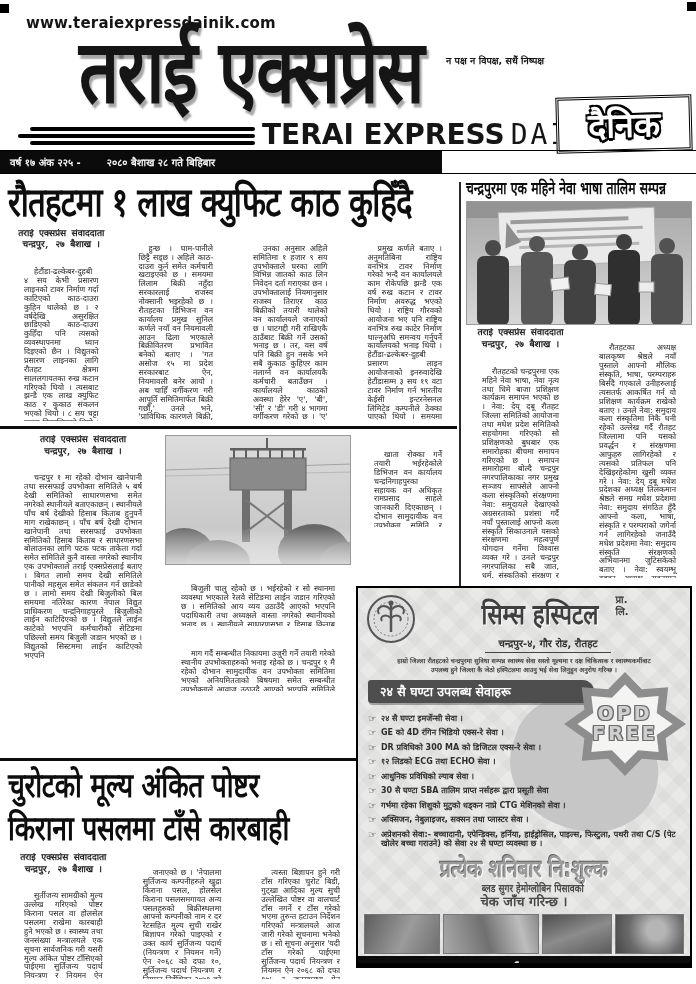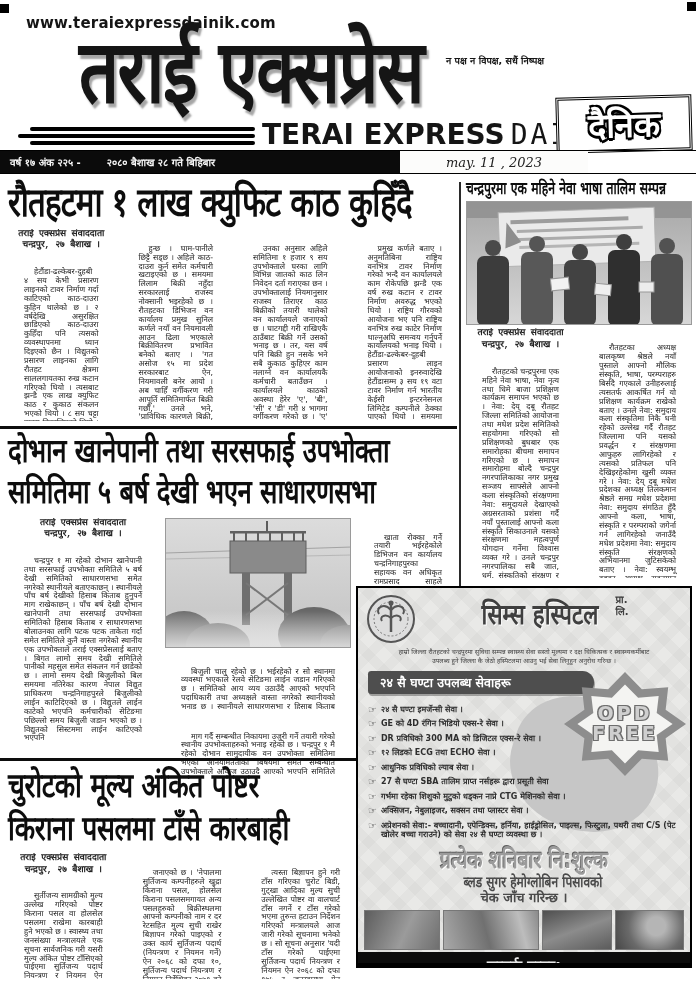--- a/index.html
+++ b/index.html
@@ -21,21 +21,21 @@
   .mast-lines i{display:block;height:4px;background:#000;margin:3px 0;border-radius:2px;}
   .mast-lines i:nth-child(2){margin-left:-12px;}
   .mast-en{left:262px;top:118px;font-size:28px;font-weight:700;letter-spacing:0;}
   .mast-en .daily{font-family:"DejaVu Sans Mono",monospace;font-weight:400;letter-spacing:3px;margin-left:6px;}
   .daily-badge{left:556px;top:96px;width:136px;height:56px;border:3px double #000;background:#fff;
                display:flex;align-items:center;justify-content:center;transform:rotate(-1.5deg);
                font-size:34px;font-weight:700;color:#fff;
                text-shadow:-2px -2px 0 #000,2px -2px 0 #000,-2px 2px 0 #000,2px 2px 0 #000,0 3px 0 #000;}
   .datebar{left:0;top:150px;width:696px;height:24px;display:flex;align-items:stretch;border-top:1px solid #000;border-bottom:1px solid #000;}
   .db-black{background:#0b0b0b;color:#f5f5f5;font-size:10px;font-weight:700;display:flex;align-items:center;}
-  .db-left{width:400px;padding:10px 10px;gap:26px;}
+  .db-left{width:442px;padding:10px 10px;gap:26px;}
   .db-mid{width:188px;display:flex;align-items:center;justify-content:center;background:#fcfcfb;
           font-family:"DejaVu Serif",serif;font-style:italic;font-size:13px;color:#222;}
   .db-right{width:140px;justify-content:center;}
 
   
   h1,h2{margin:0;font-weight:700;color:#0d0d0d;}
   .headline-xl{font-size:40px;line-height:1.12;letter-spacing:-1px;}
   .headline-lg{font-size:33px;line-height:1.25;letter-spacing:-.5px;}
   .headline-md{font-size:34px;line-height:1.25;letter-spacing:-.5px;}
   .headline-sm{font-size:17px;line-height:1.2;}
@@ -67,41 +67,41 @@
   .ad{left:356px;top:586px;width:336px;height:382px;border:2px solid #000;border-bottom:5px solid #000;
       background:#e9e9e7;overflow:hidden;display:flex;flex-direction:column;}
   .ad .pattern{position:absolute;inset:0;opacity:.5;pointer-events:none;
       background:repeating-linear-gradient(45deg,rgba(0,0,0,.06) 0 10px,transparent 10px 22px),
                  repeating-linear-gradient(-45deg,rgba(0,0,0,.05) 0 10px,transparent 10px 22px);}
   .ad-head{display:flex;align-items:flex-start;padding:6px 10px 0 8px;position:relative;}
   .ad-title-wrap{flex:1;text-align:center;}
   .ad-title{font-size:28px;font-weight:700;color:#3f3f3f;text-shadow:1px 1px 0 #fff;}
   .ad-suffix{display:inline-block;vertical-align:top;font-size:10px;font-weight:700;color:#3f3f3f;line-height:1.15;text-align:left;margin-left:2px;}
   .ad-address{font-size:10px;font-weight:700;color:#333;border-bottom:1.5px solid #444;display:inline-block;padding:0 14px 2px;}
-  .ad-tag{font-size:6.4px;line-height:1.35;color:#444;text-align:center;padding:4px 9px 0;position:relative;}
+  .ad-tag{font-size:6.4px;line-height:1.35;color:#444;text-align:center;padding:4px 9px 0;position:relative;font-weight:bold;}
   .ad-banner{margin:6px 0 0 10px;width:226px;background:#4e4e4e;color:#fff;font-size:12.5px;font-weight:700;
              padding:3px 12px;border-radius:4px 14px 14px 4px;box-shadow:1px 2px 0 rgba(0,0,0,.3);position:relative;z-index:2;}
   .ad-list{list-style:none;margin:4px 0 0;padding:2px 10px;position:relative;z-index:2;}
   .ad-list li{font-size:8px;font-weight:700;color:#2e2e2e;line-height:1.2;margin:4.5px 0;display:flex;gap:4px;}
   .ad-list li:nth-child(-n+5){max-width:210px;}
   .hand{color:#555;font-size:10px;line-height:1;}
   .splash{position:absolute;right:30px;top:112px;width:150px;height:130px;background:#c6c6c6;
           border-radius:45% 55% 50% 50%;transform:rotate(18deg);z-index:1;}
   .opd{position:absolute;right:4px;top:84px;width:122px;height:104px;z-index:3;
        clip-path:polygon(100% 50%,83.3% 63.8%,85.4% 85.4%,63.8% 83.3%,50% 100%,36.2% 83.3%,14.6% 85.4%,16.7% 63.8%,0% 50%,16.7% 36.2%,14.6% 14.6%,36.2% 16.7%,50% 0%,63.8% 16.7%,85.4% 14.6%,83.3% 36.2%);
        background:#8d8d8d;display:flex;align-items:center;justify-content:center;}
   .opd-inner{width:78%;height:76%;
        clip-path:polygon(100% 50%,83.3% 63.8%,85.4% 85.4%,63.8% 83.3%,50% 100%,36.2% 83.3%,14.6% 85.4%,16.7% 63.8%,0% 50%,16.7% 36.2%,14.6% 14.6%,36.2% 16.7%,50% 0%,63.8% 16.7%,85.4% 14.6%,83.3% 36.2%);
        background:#f4f4f2;display:flex;flex-direction:column;align-items:center;justify-content:center;line-height:1.05;}
   .opd-inner b{font-size:19px;letter-spacing:3px;color:#cfcfcf;
        text-shadow:-1.2px -1.2px 0 #6e6e6e,1.2px -1.2px 0 #6e6e6e,-1.2px 1.2px 0 #6e6e6e,1.2px 1.2px 0 #6e6e6e;}
   .free-wrap{text-align:center;position:relative;z-index:2;margin-top:2px;}
   .free1{font-size:24px;font-weight:700;color:#9b9b9b;line-height:1.05;
          text-shadow:1px 1px 0 #fff,-1px -1px 0 #5f5f5f;}
-  .free2{font-size:15px;font-weight:700;color:#4a4a4a;line-height:1.15;padding-left:18px;}
+  .free2{font-size:11px;font-weight:700;color:#4a4a4a;line-height:1.15;padding-left:18px;}
   .free3{font-size:13px;font-weight:700;color:#4a4a4a;line-height:1.15;}
   .strip{display:flex;gap:3px;padding:4px 6px 2px;position:relative;z-index:2;}
   .strip .ph{height:40px;border:1px solid #777;}
   .ph1{flex:1.1;background:linear-gradient(115deg,#5d5d5d,#9b9b9b 55%,#6f6f6f);}
   .ph2{flex:1.4;background:linear-gradient(75deg,#a9a9a9,#707070 45%,#bdbdbd 80%,#8a8a8a);}
   .ph3{flex:1.0;background:linear-gradient(160deg,#4f4f4f,#8c8c8c 50%,#5c5c5c);}
   .ph4{flex:1.0;background:radial-gradient(circle at 60% 40%,#b5b5b5 0 20%,#6a6a6a 60%,#474747);}
   .ad-contact{margin-top:auto;background:#0c0c0c;color:#fff;text-align:center;padding:3px 0 5px;position:relative;z-index:2;}
   .ad-contact .lbl{font-size:15px;font-weight:700;color:#e8e8e8;}
 </style>
@@ -128,21 +128,20 @@
   </div>
   <div class="abs daily-badge">
     <span>दैनिक</span>
   </div>
 
   <div class="abs datebar">
     <div class="db-black db-left">
       <span class="nw">वर्ष १७  अंक २२५ -</span>
       <span class="nw">२०८० बैशाख २८ गते बिहिबार</span>
     </div>
-    <div class="db-mid">may. 11 , 2023</div>
   </div>
 
   <section class="abs a1">
     <h1 class="headline-xl">
       <span class="cond">रौतहटमा १ लाख क्युफिट काठ कुहिँदै</span>
     </h1>
     <div class="colrow body-txt">
       <div class="col">
         <div class="byline">
           <div>तराई एक्सप्रेस संवाददाता</div>
@@ -213,24 +212,20 @@
       </div>
       <div class="col">
           <p>रौतहटका अध्यक्ष बालकृष्ण श्रेष्ठले नयाँ पुस्ताले आफ्नो मौलिक संस्कृति, भाषा, परम्पराहरु बिर्सदै गएकाले उनीहरुलाई त्यसतर्फ आकर्षित गर्न यो प्रशिक्षण कार्यक्रम राखेको बताए । उनले नेवा: समुदाय कला संस्कृतिमा निकै धनी रहेको उल्लेख गर्दै रौतहट जिल्लामा पनि यसको प्रवर्द्धन र संरक्षणमा आफुहरु लागिरहेको र त्यसको प्रतिफल पनि देखिइरहेकोमा खुसी व्यक्त गरे । नेवा: देय् दबू मधेश प्रदेशका अध्यक्ष तिलकमान श्रेष्ठले समग्र मधेश प्रदेशमा नेवा: समुदाय संगठित हुँदै आफ्नो कला, भाषा, संस्कृति र परम्पराको जगेर्ना गर्न लागिरहेको जनाउँदै मधेश प्रदेशमा नेवा: समुदाय संस्कृति संरक्षणको अभियानमा जुटिसकेको बताए । नेवा: स्वयम्भू दबूका अध्यक्ष सुदनमान मुनिकारले स्थानिय नेवा: समुदायका बासबासिन्दा तथा युवाहरुलाई नेवा भाषा, नेवा नृत्य तथा धिमे बाजा प्रशिक्षण दिएको पञ्चरत्न शाक्यले जानकारी दिए ।</p>
         </div>
     </div>
   </aside>
 
   <div class="abs hr" style="left:0;top:426px;width:457px;height:3px;"></div>
 
   <section class="abs a2">
-    <h1 class="headline-lg">
-      <span class="cond">दोभान खानेपानी तथा सरसफाई उपभोक्ता</span><br>
-      <span class="cond">समितिमा ५ बर्ष देखी भएन साधारणसभा</span>
-    </h1>
     <div class="bodygrid body-txt">
       <div class="c1">
         <div class="byline">
           <div>तराई एक्सप्रेस संवाददाता</div>
           <div>चन्द्रपुर, २७ बैशाख ।</div>
         </div>
         <p>चन्द्रपुर १ मा रहेको दोभान खानेपानी तथा सरसफाई उपभोक्ता समितिले ५ बर्ष देखी समितिको साधारणसभा समेत नगरेको स्थानीयले बताएकाछन् । स्थानीयले पाँच बर्ष देखीको हिसाब किताब हुनुपर्ने माग राखेकाछन् । पाँच बर्ष देखी दोभान खानेपानी तथा सरसफाई उपभोक्ता समितिको हिसाब किताब र साधारणसभा बोलाउनका लागि पटक पटक ताकेता गर्दा समेत समितिले कुनै वास्ता नगरेको स्थानीय एक उपभोक्ताले तराई एक्सप्रेसलाई बताए । बिगत लामो समय देखी समितिले पानीको महसुल समेत संकलन गर्न छाडेको छ । लामो समय देखी बिजुलीको बिल समयमा नतिरेका कारण नेपाल विद्युत प्राधिकरण चन्द्रनिगाहपुरले बिजुलीको लाईन काटिदिएको छ । विद्युतले लाईन काटेको भएपनि कर्मचारीको सेटिङमा पछिल्लो समय बिजुली जडान भएको छ । विद्युतको सिस्टममा लाईन काटिएको भएपनि</p>
       </div>
       <div class="mid">
         <div class="photo-frame" style="width:186px;height:130px;">
@@ -318,20 +313,21 @@
       <svg width="50" height="50" viewBox="0 0 50 50">
         <circle cx="25" cy="25" r="23" fill="#dedede" stroke="#555" stroke-width="2"></circle>
         <circle cx="25" cy="25" r="17" fill="none" stroke="#777" stroke-width="1" stroke-dasharray="2 2"></circle>
         <path d="M25 10 v28" stroke="#555" stroke-width="2.5"></path>
         <path d="M25 16 c-7-8 -16-2 -12 4 M25 16 c7-8 16-2 12 4" fill="none" stroke="#555" stroke-width="2"></path>
         <path d="M25 24 c-6-5 -12-1 -9 3 M25 24 c6-5 12-1 9 3" fill="none" stroke="#555" stroke-width="2"></path>
         <circle cx="25" cy="9" r="2.5" fill="#555"></circle>
       </svg>
       <div class="ad-title-wrap">
         <span class="ad-title condC">सिम्स हस्पिटल</span><span class="ad-suffix"><span>प्रा.</span><br><span>लि.</span></span>
+        <div><span class="ad-address">चन्द्रपुर-४, गौर रोड, रौतहट</span></div>
       </div>
     </div>
 
     <div class="ad-tag">
       <div>हाम्रो जिल्ला रौतहटको चन्द्रपुरमा सुविधा सम्पन्न स्वास्थ्य सेवा सस्तो मूल्यमा र दक्ष चिकित्सक र स्वास्थ्यकर्मीबाट</div>
       <div>उपलब्ध हुने जिल्ला कै जेठो हस्पिटलमा आउनु भई सेवा लिनुहुन अनुरोध गरिन्छ ।</div>
     </div>
 
     <div class="ad-banner">
       <span>२४ सै घण्टा उपलब्ध सेवाहरू</span>
@@ -353,21 +349,21 @@
       <li>
           <span class="hand">☞</span>
           <span>१२ लिडको ECG तथा ECHO सेवा ।</span>
         </li>
       <li>
           <span class="hand">☞</span>
           <span>आधुनिक प्रविधिको ल्याब सेवा ।</span>
         </li>
       <li>
           <span class="hand">☞</span>
-          <span>27 सै घण्टा SBA तालिम प्राप्त नर्सहरू द्वारा प्रसूती सेवा</span>
+          <span>30 सै घण्टा SBA तालिम प्राप्त नर्सहरू द्वारा प्रसूती सेवा</span>
         </li>
       <li>
           <span class="hand">☞</span>
           <span>गर्भमा रहेका शिशुको मुटुको धड्कन नाप्ने CTG मेशिनको सेवा ।</span>
         </li>
       <li>
           <span class="hand">☞</span>
           <span>अक्सिजन, नेबुलाइजर, सक्सन तथा प्लास्टर सेवा ।</span>
         </li>
       <li>

